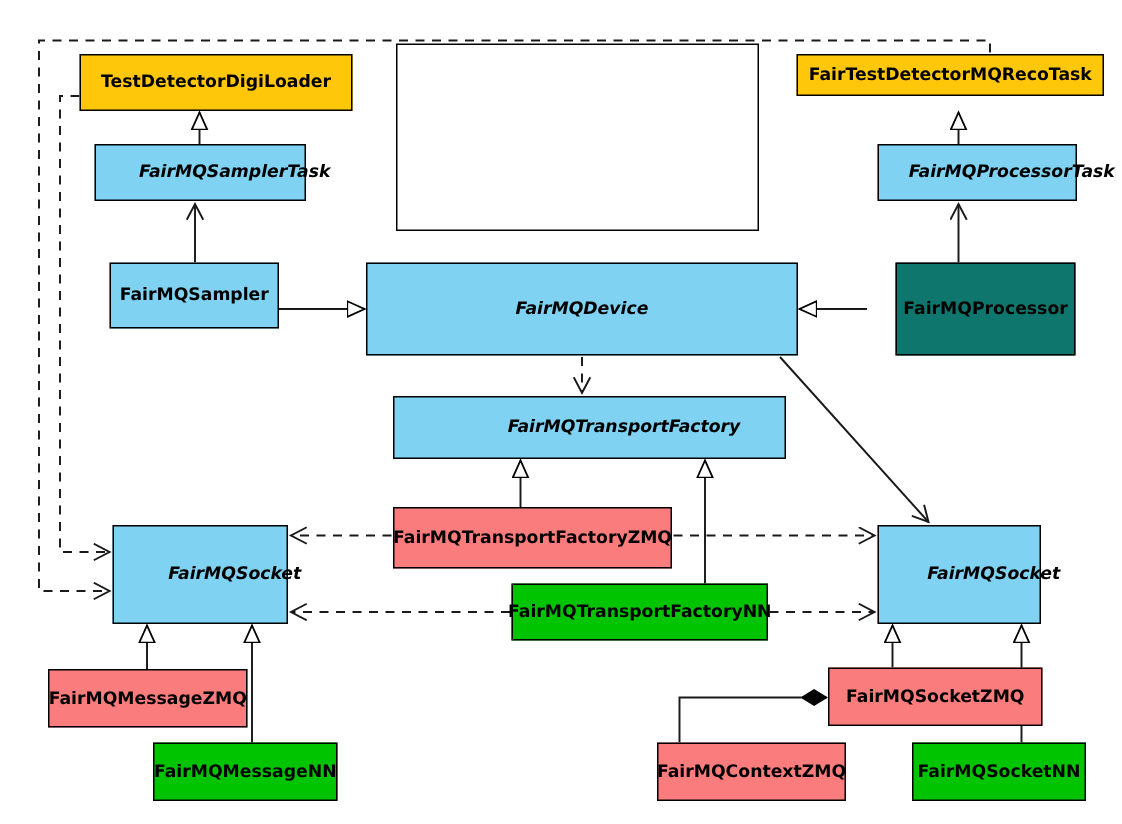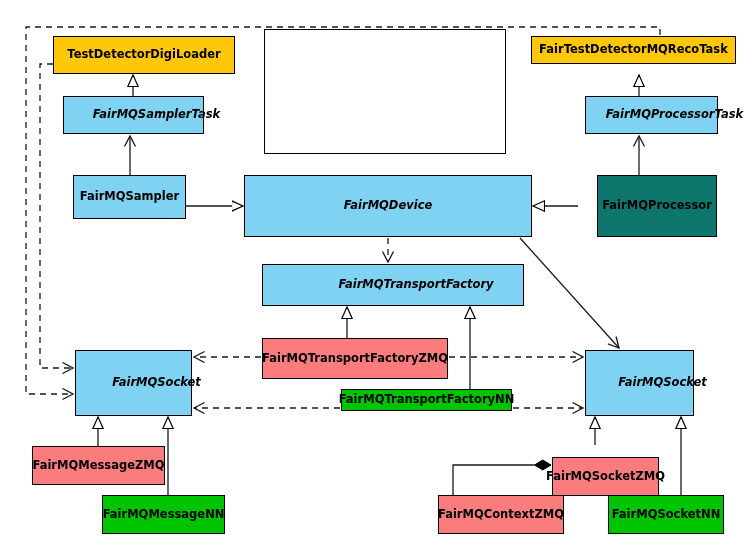--- a/index.html
+++ b/index.html
@@ -97,23 +97,23 @@
   <div id="nodes-layer">
       <div class="node" style="left: 53px; top: 36px; width: 182px; height: 38px; background: rgb(255, 199, 9);">TestDetectorDigiLoader</div>
       <div class="node italic" style="left: 63px; top: 96px; width: 141px; height: 38px; background: rgb(127, 210, 242);">FairMQSamplerTask</div>
       <div class="node" style="left: 73px; top: 175px; width: 113px; height: 44px; background: rgb(127, 210, 242);">FairMQSampler</div>
       <div class="node" style="left: 244px; top: 175px; width: 288px; height: 62px; background: rgb(127, 210, 242); font-style: italic;">FairMQDevice</div>
       <div class="node" style="left: 558px; top: 175px; width: 120px; height: 62px; background: #0f766e; margin-left: 39px;">FairMQProcessor</div>
       <div class="node italic" style="left: 573px; top: 96px; width: 133px; height: 38px; background: rgb(127, 210, 242); margin-left: 12px;">FairMQProcessorTask</div>
       <div class="node" style="left: 531px; top: 36px; width: 205px; height: 28px; background: rgb(255, 199, 9);">FairTestDetectorMQRecoTask</div>
       <div class="node italic" style="left: 262px; top: 264px; width: 262px; height: 42px; background: rgb(127, 210, 242);">FairMQTransportFactory</div>
       <div class="node" style="left: 262px; top: 338px; width: 186px; height: 41px; background: rgb(251, 124, 124);">FairMQTransportFactoryZMQ</div>
-      <div class="node" style="left: 341px; top: 389px; width: 171px; height: 22px; background: rgb(0, 196, 0);">FairMQTransportFactoryNN</div>
+      <div class="node" style="left: 341px; top: 389px; width: 171px; height: 38px; background: rgb(0, 196, 0);">FairMQTransportFactoryNN</div>
       <div class="node italic" style="left: 75px; top: 350px; width: 117px; height: 66px; background: rgb(127, 210, 242);">FairMQSocket</div>
       <div class="node italic" style="left: 585px; top: 350px; width: 109px; height: 66px; background: rgb(127, 210, 242);">FairMQSocket</div>
       <div class="node" style="left: 32px; top: 446px; width: 133px; height: 39px; background: rgb(251, 124, 124);">FairMQMessageZMQ</div>
       <div class="node" style="left: 102px; top: 495px; width: 123px; height: 39px; background: rgb(0, 196, 0);">FairMQMessageNN</div>
-      <div class="node" style="left: 552px; top: 445px; width: 107px; height: 39px; background: rgb(251, 124, 124); margin-top: 12px;">FairMQSocketZMQ</div>
+      <div class="node" style="left: 552px; top: 445px; width: 143px; height: 39px; background: rgb(251, 124, 124);">FairMQSocketZMQ</div>
       <div class="node" style="left: 608px; top: 495px; width: 116px; height: 39px; background: rgb(0, 196, 0);">FairMQSocketNN</div>
       <div class="node" style="left: 390px; top: 495px; width: 126px; height: 39px; background: rgb(251, 124, 124); margin-left: 48px;">FairMQContextZMQ</div>
     </div>
 
 </div>
 
 </body></html>

